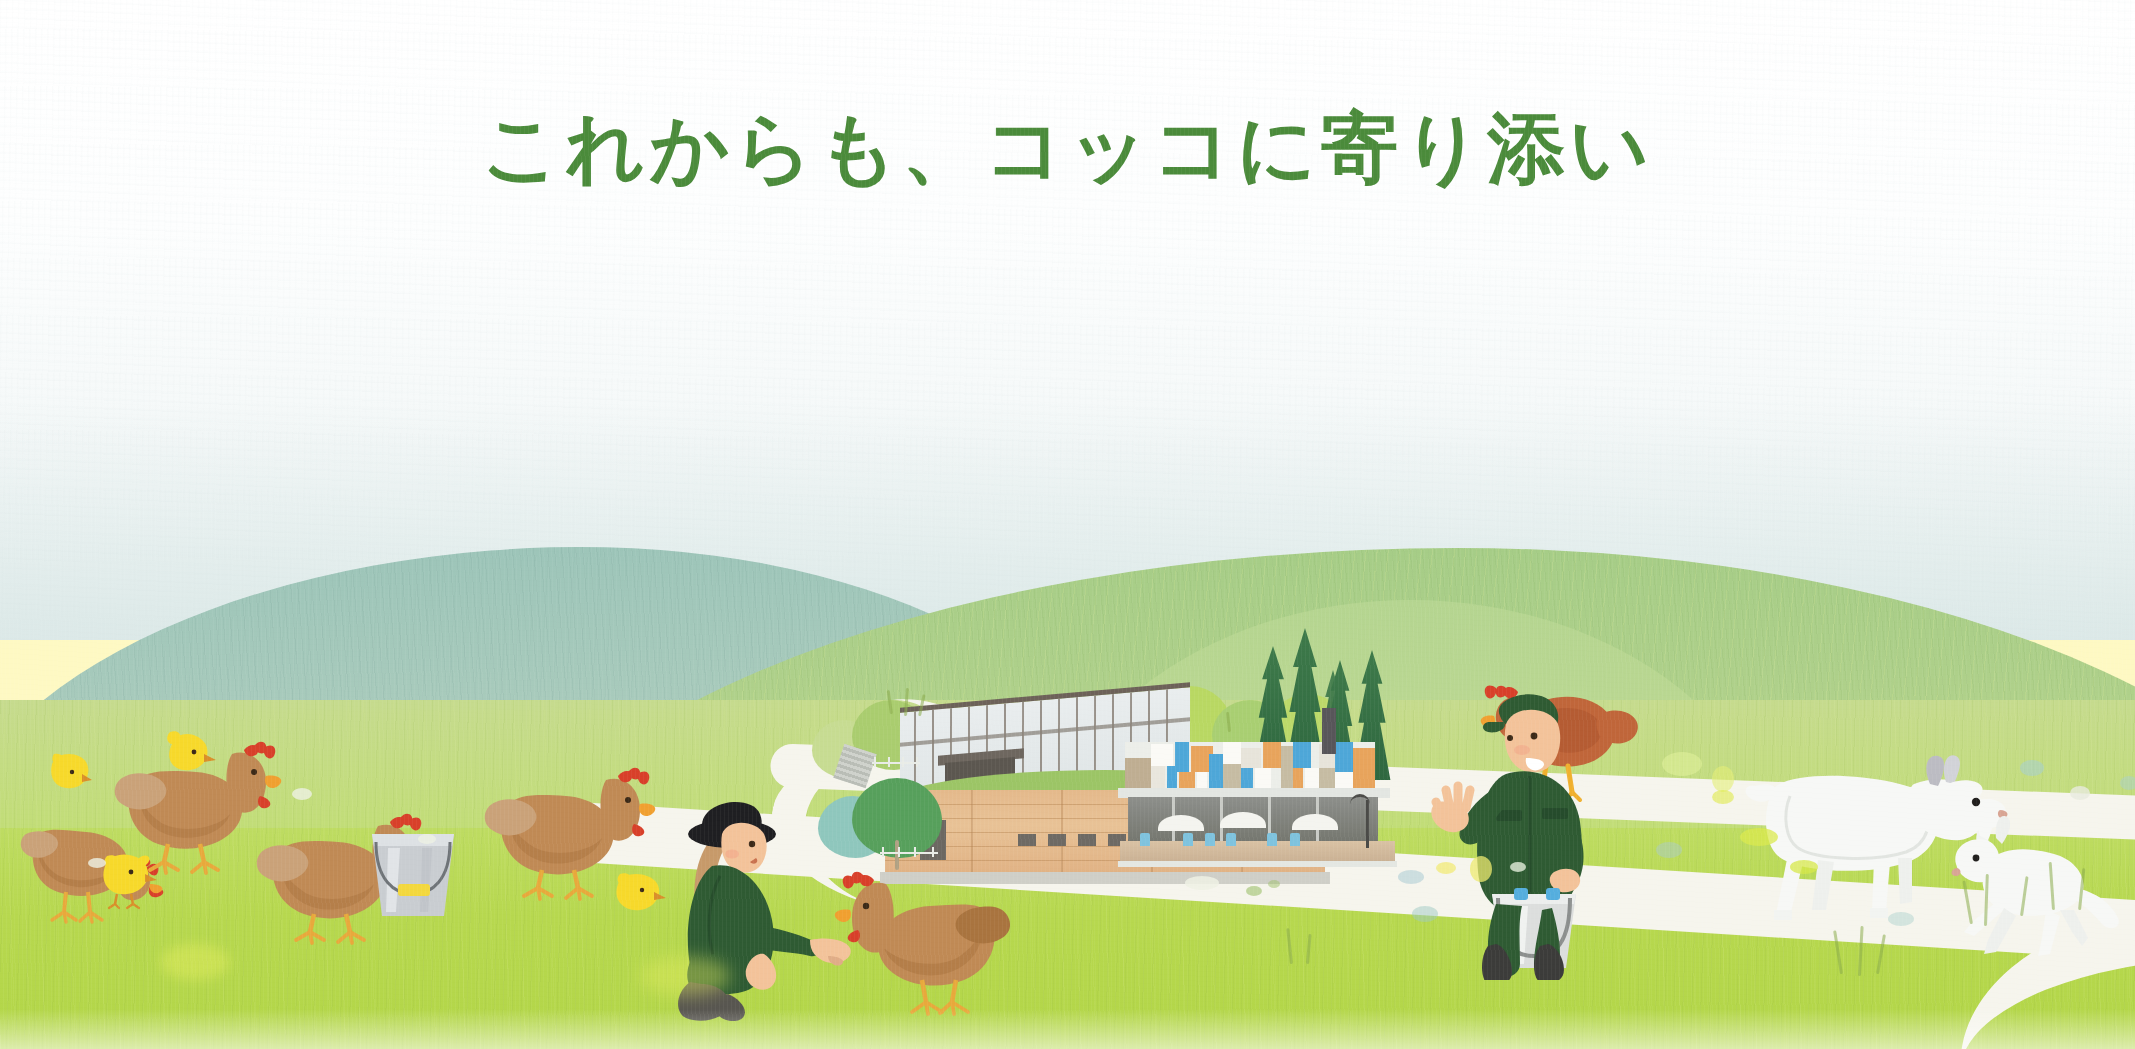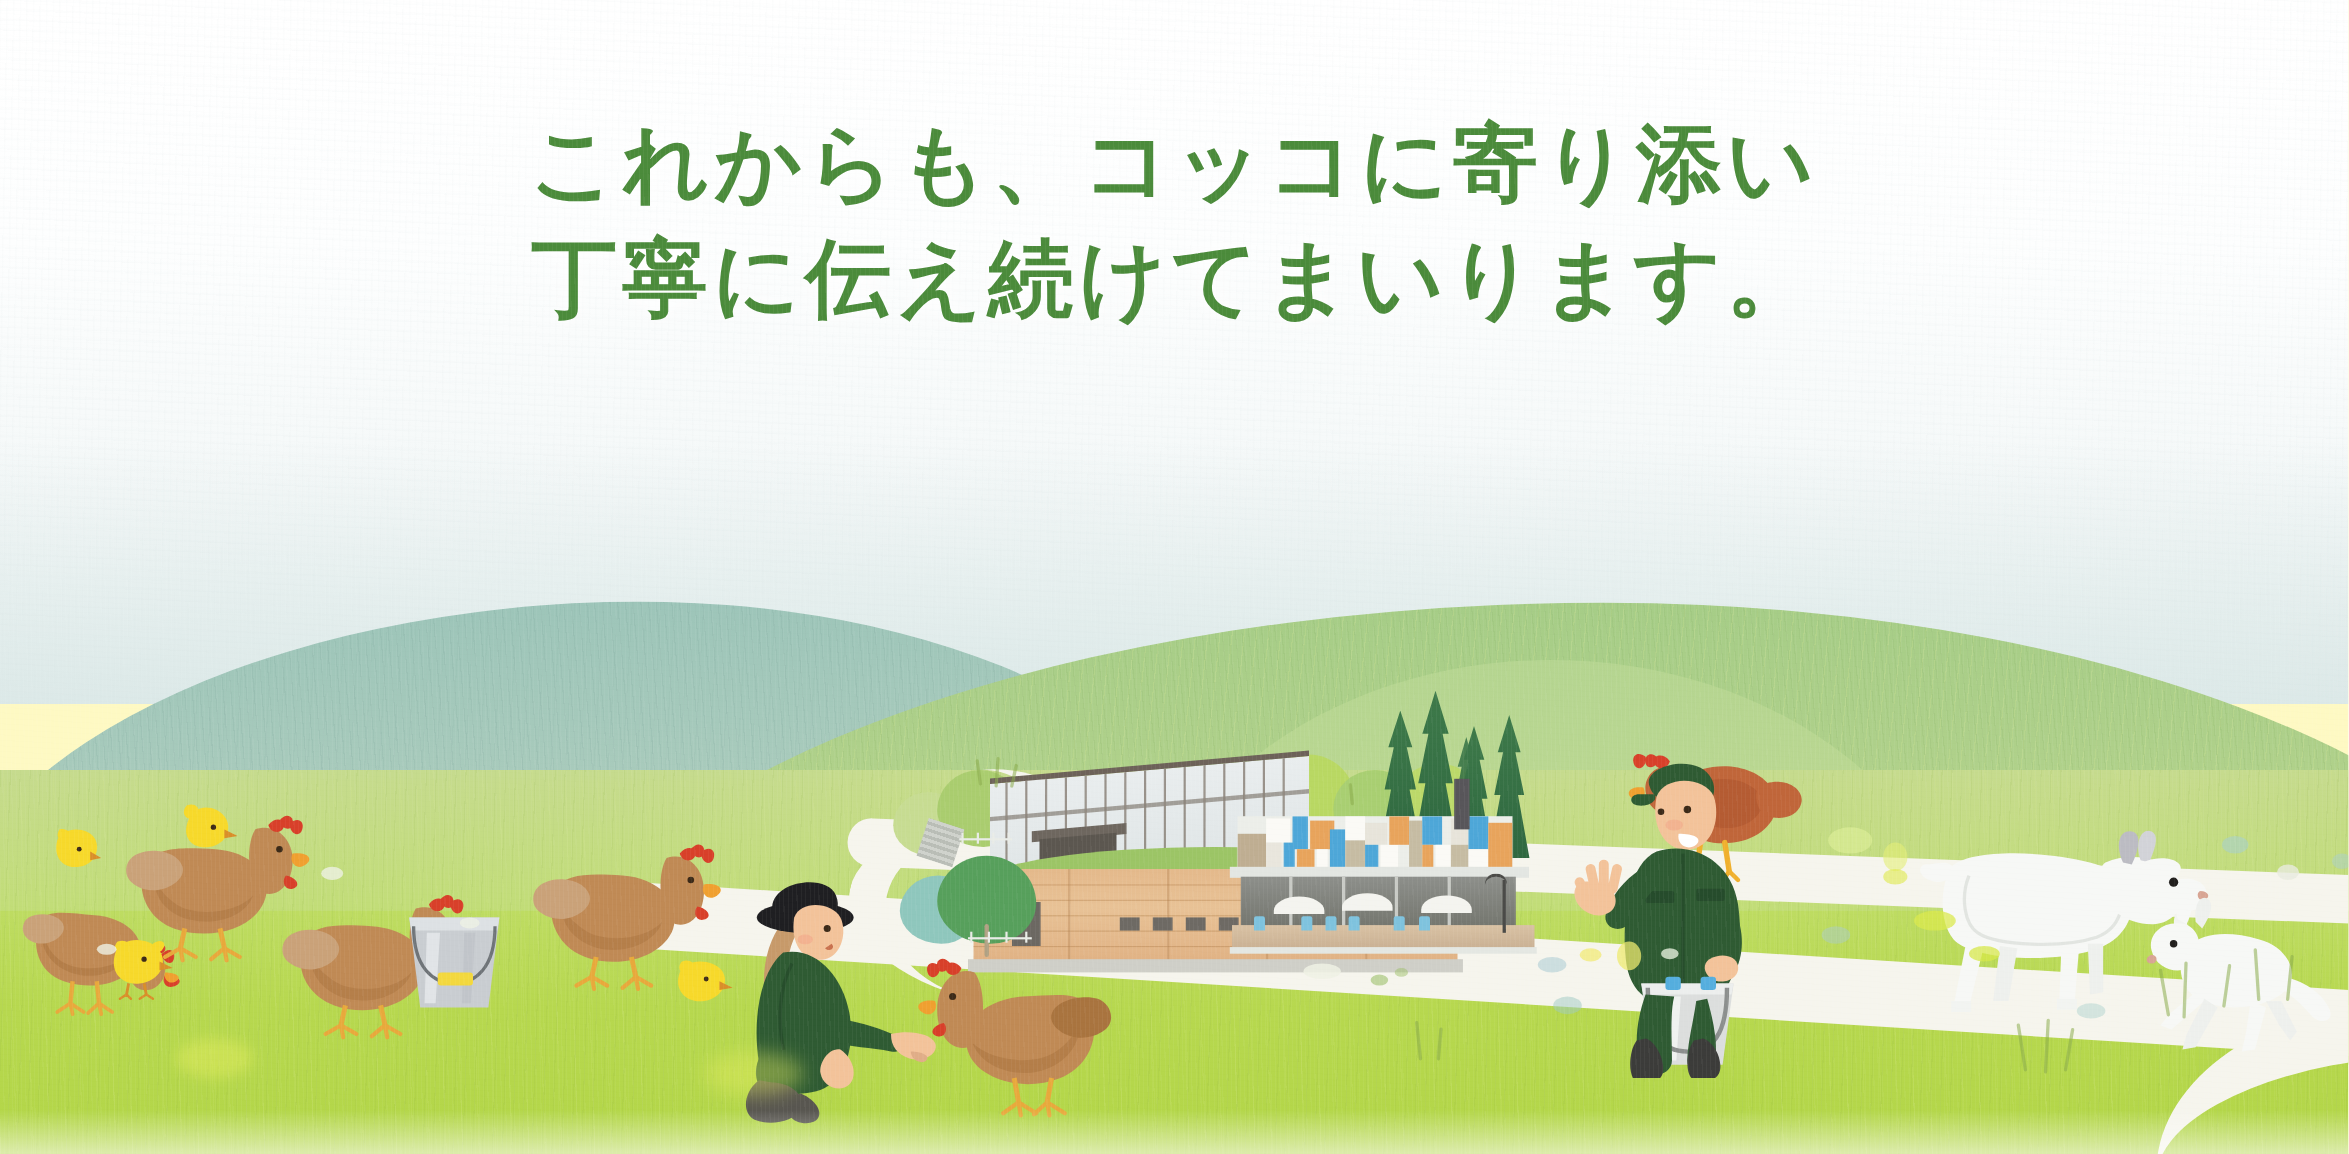--- a/index.html
+++ b/index.html
@@ -631,18 +631,17 @@
     <span style="position:absolute;left:1888px;top:912px;width:26px;height:14px;border-radius:50%;background:#a9d0cb;opacity:.45;"></span>
     <span style="position:absolute;left:160px;top:944px;width:70px;height:36px;border-radius:50%;background:#e6ef5f;opacity:.45;filter:blur(6px);"></span>
     <span style="position:absolute;left:640px;top:956px;width:90px;height:40px;border-radius:50%;background:#e6ef5f;opacity:.4;filter:blur(8px);"></span>
     <span style="position:absolute;left:292px;top:788px;width:20px;height:12px;border-radius:50%;background:#eef1e4;opacity:.8;"></span>
     <span style="position:absolute;left:418px;top:834px;width:18px;height:10px;border-radius:50%;background:#eef1e4;opacity:.8;"></span>
     <span style="position:absolute;left:88px;top:858px;width:18px;height:10px;border-radius:50%;background:#eef1e4;opacity:.8;"></span>
   </div>
 
   <div class="headline" style="color: rgb(75, 139, 59);">
     <span class="ln">これからも、コッコに寄り添い</span>
-    <span class="ln">丁寧に伝え続けてまいります。</span>
   </div>
 
   <div class="grain"></div>
   <div class="bottom-fade"></div>
 </div>
 
 </body></html>

